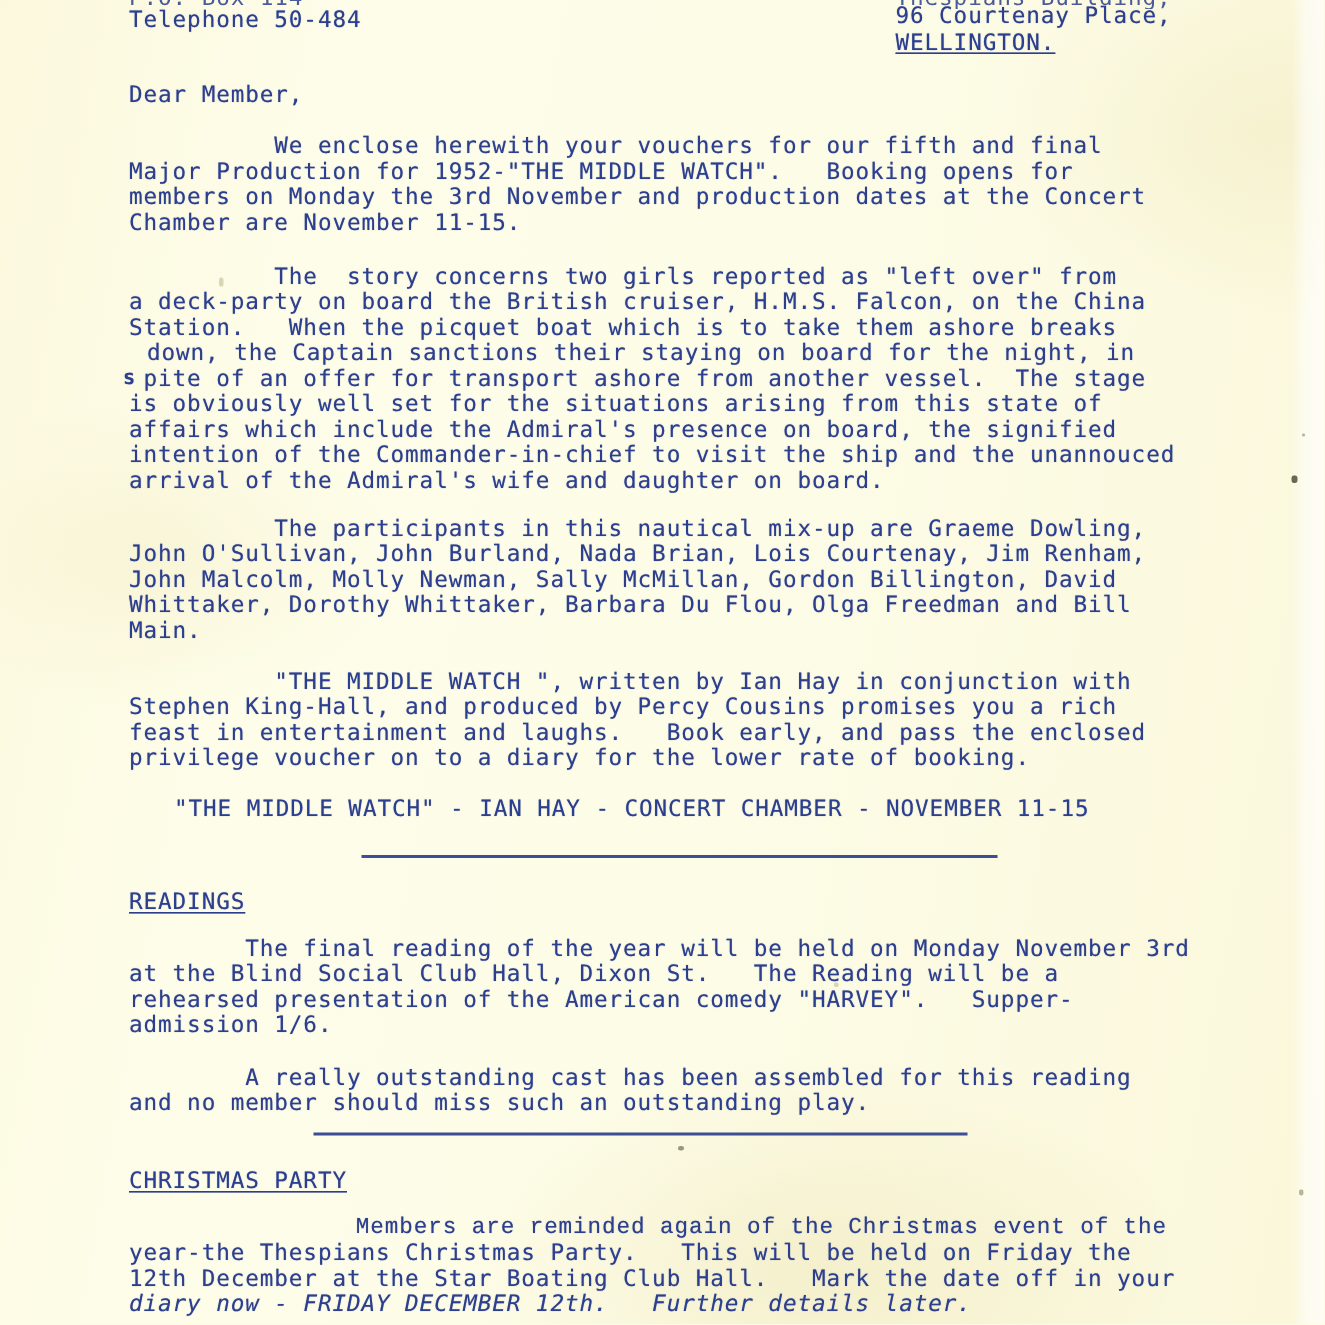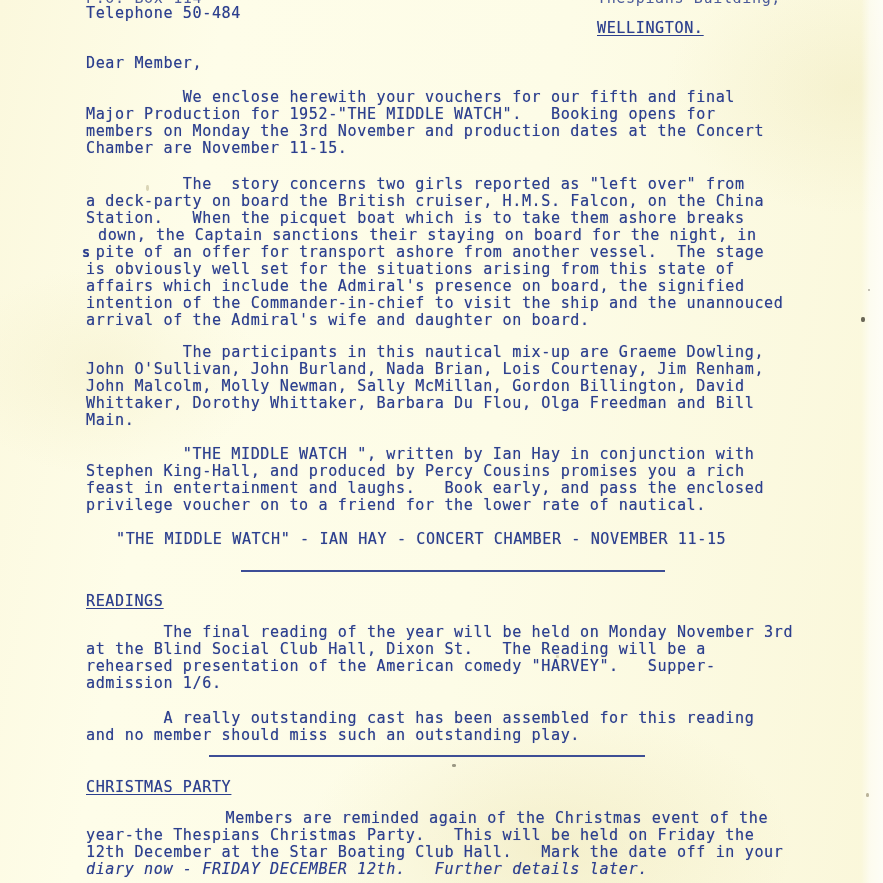--- a/index.html
+++ b/index.html
@@ -94,20 +94,21 @@
 
   <div class="clip-top" style="left:86px; top:0px; width:320px; height:6px;">
     <div id="ghost-left" style="left:0px; top:-11px;">P.O. Box 114</div>
   </div>
   <div class="clip-top" style="left:597px; top:0px; width:280px; height:6px;">
     <div id="ghost-right" style="left:0px; top:-11px;">Thespians Building,</div>
   </div>
 
   <div class="tx" style="left:86px; top:5px;">Telephone 50-484</div>
 
+  <div class="tx" style="left:597px; top:2px;">96 Courtenay Place,</div>
   <div class="tx u" style="left:597px; top:20px;">WELLINGTON.</div>
 
   <div class="tx" style="left:86px; top:55px;">Dear Member,</div>
 
   <div class="blk" style="left:86px; top:89px;">
     <div class="tx" style="left:0; top:0px;">          We enclose herewith your vouchers for our fifth and final</div>
     <div class="tx" style="left:0; top:17px;">Major Production for 1952-"THE MIDDLE WATCH".   Booking opens for</div>
     <div class="tx" style="left:0; top:34px;">members on Monday the 3rd November and production dates at the Concert</div>
     <div class="tx" style="left:0; top:51px;">Chamber are November 11-15.</div>
   </div>
@@ -130,21 +131,21 @@
     <div class="tx" style="left:0; top:17px;">John O'Sullivan, John Burland, Nada Brian, Lois Courtenay, Jim Renham,</div>
     <div class="tx" style="left:0; top:34px;">John Malcolm, Molly Newman, Sally McMillan, Gordon Billington, David</div>
     <div class="tx" style="left:0; top:51px;">Whittaker, Dorothy Whittaker, Barbara Du Flou, Olga Freedman and Bill</div>
     <div class="tx" style="left:0; top:68px;">Main.</div>
   </div>
 
   <div class="blk" style="left:86px; top:446px;">
     <div class="tx" style="left:0; top:0px;">          "THE MIDDLE WATCH ", written by Ian Hay in conjunction with</div>
     <div class="tx" style="left:0; top:17px;">Stephen King-Hall, and produced by Percy Cousins promises you a rich</div>
     <div class="tx" style="left:0; top:34px;text-align:right;">feast in entertainment and laughs.   Book early, and pass the enclosed</div>
-    <div class="tx" style="left:0; top:51px;">privilege voucher on to a friend for the lower rate of nautical.</div>
+    <div class="tx" style="left:0; top:51px;">privilege voucher on to a diary for the lower rate of booking.</div>
   </div>
 
   <div class="tx" style="left:116px; top:531px;">"THE MIDDLE WATCH" - IAN HAY - CONCERT CHAMBER - NOVEMBER 11-15</div>
 
   <div class="rule" style="left:241px; top:570px; width:424px;"></div>
 
   <div class="tx u" style="left:86px; top:593px;">READINGS</div>
 
   <div class="blk" style="left:86px; top:624px;">
     <div class="tx" style="left:0; top:0px;">        The final reading of the year will be held on Monday November 3rd</div>
@@ -156,21 +157,21 @@
   <div class="blk" style="left:86px; top:710px;">
     <div class="tx" style="left:0; top:0px;">        A really outstanding cast has been assembled for this reading</div>
     <div class="tx" style="left:0; top:17px;">and no member should miss such an outstanding play.</div>
   </div>
 
   <div class="rule" style="left:209px; top:755px; width:436px;"></div>
 
   <div class="tx u" style="left:86px; top:779px;">CHRISTMAS PARTY</div>
 
   <div class="blk" style="left:86px; top:810px;">
-    <div class="tx" style="left:4px; top:0px;">              Members are reminded again of the Christmas event of the</div>
+    <div class="tx" style="left:16px; top:0px;font-family:Liberation Mono, monospace;">              Members are reminded again of the Christmas event of the</div>
     <div class="tx" style="left:0; top:17px;">year-the Thespians Christmas Party.   This will be held on Friday the</div>
     <div class="tx" style="left:0; top:34px;">12th December at the Star Boating Club Hall.   Mark the date off in your</div>
     <div class="tx" style="left:0; top:51px;font-style:italic;">diary now - FRIDAY DECEMBER 12th.   Further details later.</div>
   </div>
 
   <div id="paper-edge"></div>
 
   <div class="speck s1"></div>
   <div class="speck s2"></div>
   <div class="speck s3"></div>

